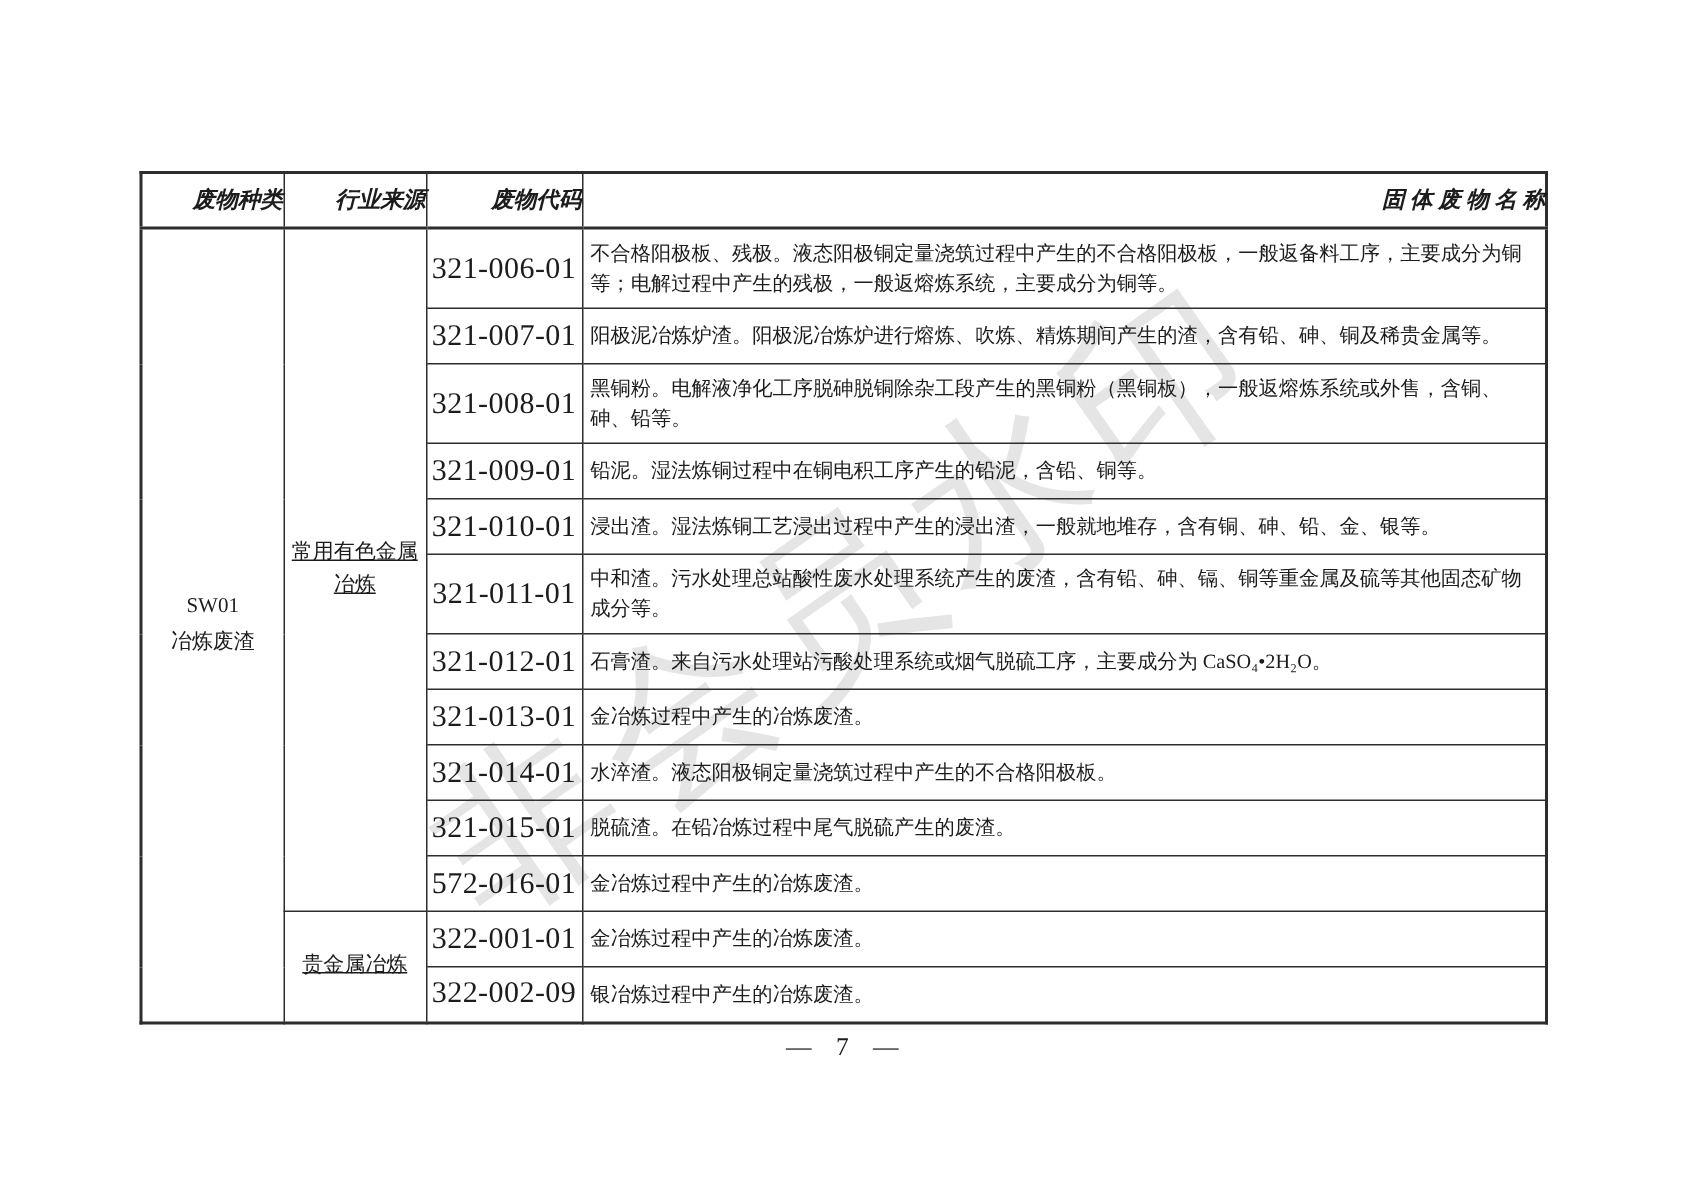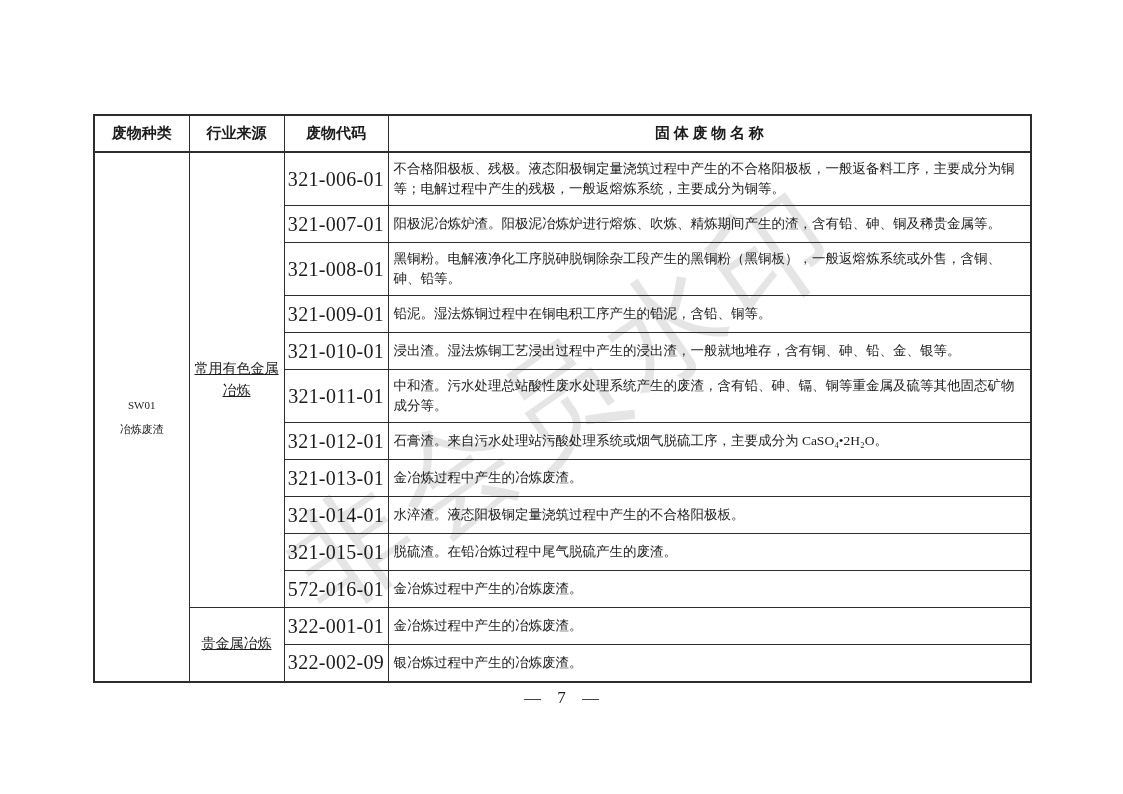--- a/index.html
+++ b/index.html
@@ -45,29 +45,30 @@
     border: 2px solid #2d2d2d;
   }
   .waste-table th, .waste-table td {
     border: 1px solid #2d2d2d;
     background: transparent;
   }
   .waste-table thead th {
     height: 37px;
     font-size: 15px;
     font-weight: bold;
-    text-align: center;
+    text-align: right;
     vertical-align: middle;
     border-bottom-width: 2px;
+    font-style: italic;
   }
   .waste-table tbody tr { height: 37px; }
   .waste-table td { vertical-align: middle; }
   .cell-center { text-align: center; }
   .col-type-cell {
-    font-size: 11px;
+    font-size: 14px;
     line-height: 24px;
     text-align: center;
   }
   .col-industry-cell {
     font-size: 14px;
     line-height: 22px;
     text-align: center;
     padding: 2px 3px;
     text-decoration: underline;
   }

